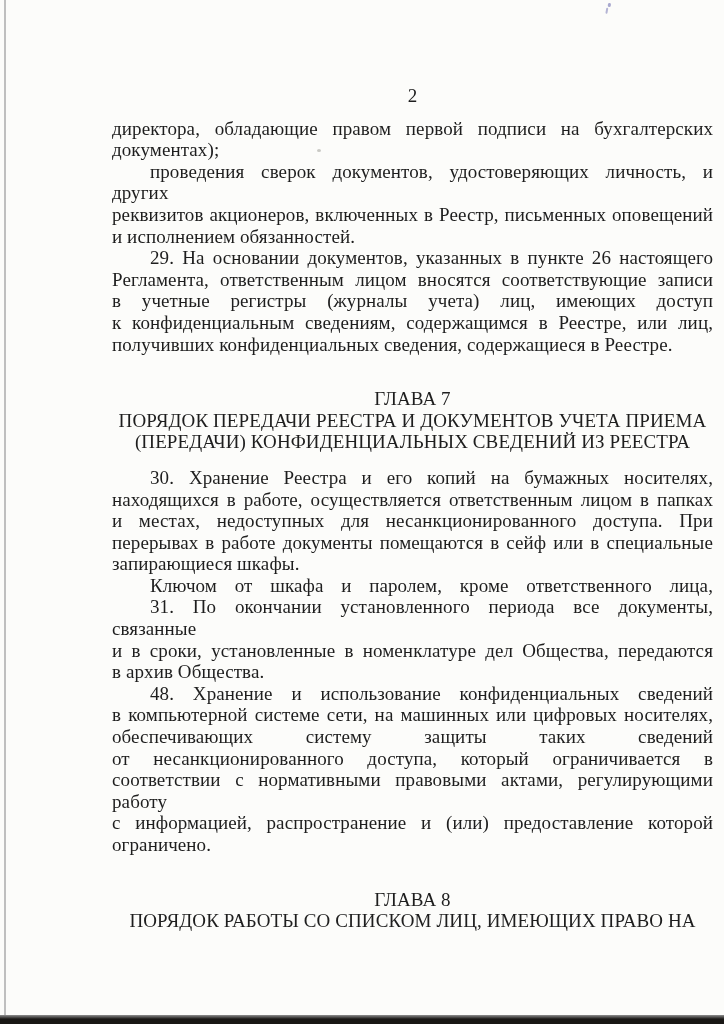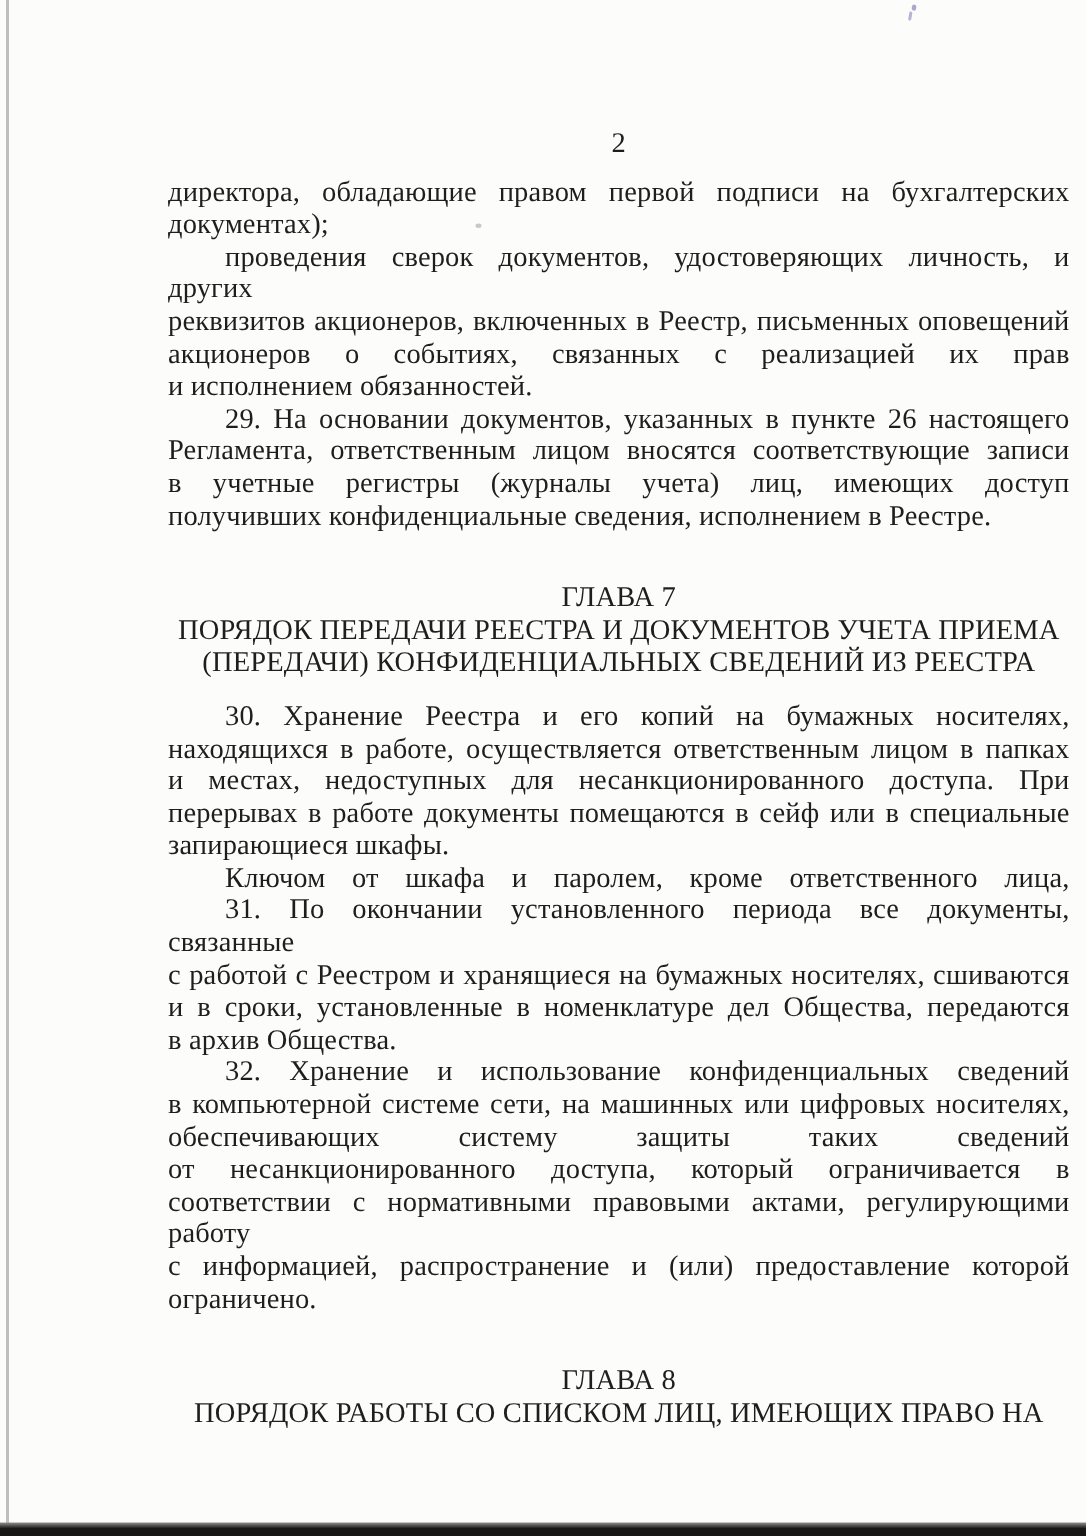--- a/index.html
+++ b/index.html
@@ -82,52 +82,51 @@
 <div class="text-block">
   <div class="page-num">2</div>
   <div>
       <div class="block para">
         <div class="line">директора, обладающие правом первой подписи на бухгалтерских</div>
         <div class="line last">документах);</div>
       </div>
       <div class="block para">
         <div class="line indent">проведения сверок документов, удостоверяющих личность, и других</div>
         <div class="line">реквизитов акционеров, включенных в Реестр, письменных оповещений</div>
-        <div class="line">акционеров о событиях, связанных с реализацией их прав</div>
         <div class="line last">и исполнением обязанностей.</div>
       </div>
       <div class="block para">
         <div class="line indent">29. На основании документов, указанных в пункте 26 настоящего</div>
         <div class="line">Регламента, ответственным лицом вносятся соответствующие записи</div>
         <div class="line">в учетные регистры (журналы учета) лиц, имеющих доступ</div>
-        <div class="line last">получивших конфиденциальные сведения, исполнением в Реестре.</div>
+        <div class="line">к конфиденциальным сведениям, содержащимся в Реестре, или лиц,</div>
+        <div class="line last">получивших конфиденциальных сведения, содержащиеся в Реестре.</div>
       </div>
       <div class="block heading">
         <div class="line">ГЛАВА 7</div>
         <div class="line">ПОРЯДОК ПЕРЕДАЧИ РЕЕСТРА И ДОКУМЕНТОВ УЧЕТА ПРИЕМА</div>
         <div class="line last">(ПЕРЕДАЧИ) КОНФИДЕНЦИАЛЬНЫХ СВЕДЕНИЙ ИЗ РЕЕСТРА</div>
       </div>
       <div class="block para">
         <div class="line indent">30. Хранение Реестра и его копий на бумажных носителях,</div>
         <div class="line">находящихся в работе, осуществляется ответственным лицом в папках</div>
         <div class="line">и местах, недоступных для несанкционированного доступа. При</div>
         <div class="line">перерывах в работе документы помещаются в сейф или в специальные</div>
         <div class="line last">запирающиеся шкафы.</div>
       </div>
       <div class="block para">
         <div class="line indent">Ключом от шкафа и паролем, кроме ответственного лица,</div>
       </div>
       <div class="block para">
         <div class="line indent">31. По окончании установленного периода все документы, связанные</div>
-        <div class="line">с работой с Реестром и хранящиеся на бумажных носителях, сшиваются</div>
         <div class="line">и в сроки, установленные в номенклатуре дел Общества, передаются</div>
         <div class="line last">в архив Общества.</div>
       </div>
       <div class="block para">
-        <div class="line indent">32. Хранение и использование конфиденциальных сведений</div>
+        <div class="line indent">48. Хранение и использование конфиденциальных сведений</div>
         <div class="line">в компьютерной системе сети, на машинных или цифровых носителях,</div>
         <div class="line">обеспечивающих систему защиты таких сведений</div>
         <div class="line">от несанкционированного доступа, который ограничивается в</div>
         <div class="line">соответствии с нормативными правовыми актами, регулирующими работу</div>
         <div class="line">с информацией, распространение и (или) предоставление которой</div>
         <div class="line last">ограничено.</div>
       </div>
       <div class="block heading">
         <div class="line">ГЛАВА 8</div>
         <div class="line">ПОРЯДОК РАБОТЫ СО СПИСКОМ ЛИЦ, ИМЕЮЩИХ ПРАВО НА</div>

